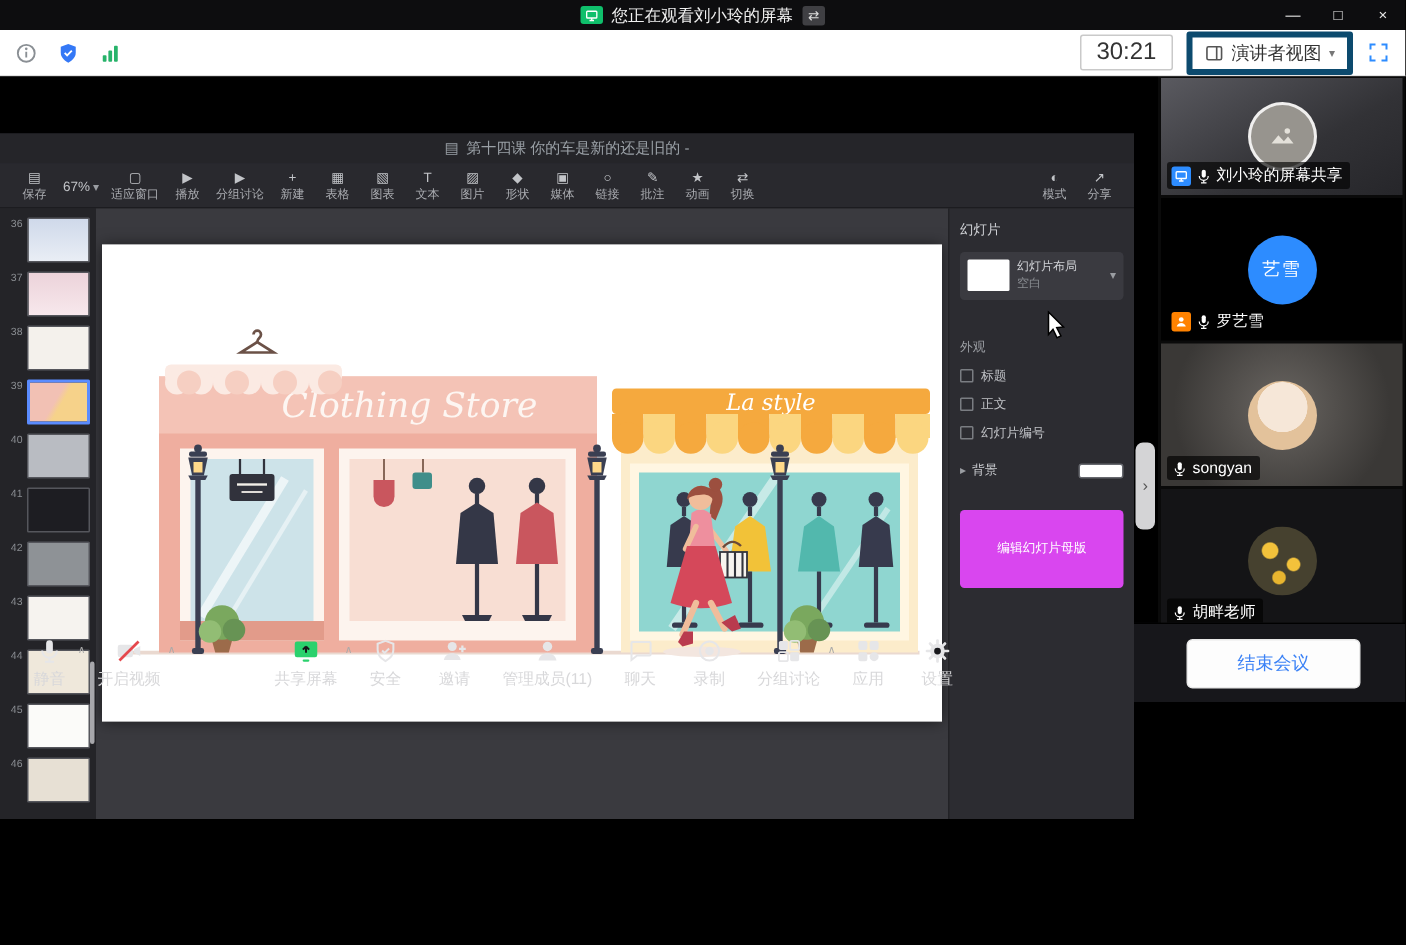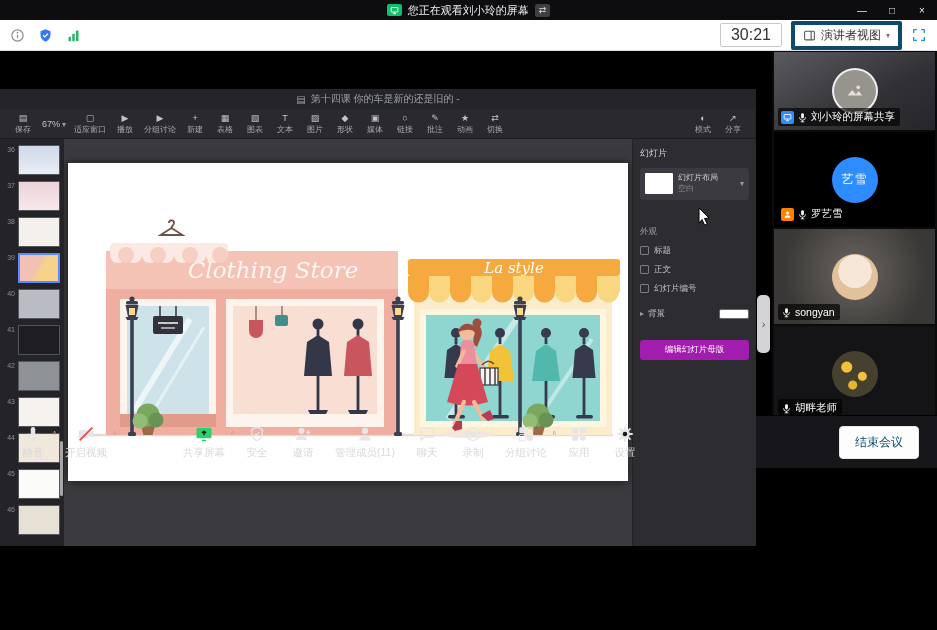--- a/index.html
+++ b/index.html
@@ -63,21 +63,21 @@
   .layout-box{background:#3a3a40;border-radius:3px;padding:5px;display:flex;align-items:center;gap:5px;margin-bottom:22px;}
   .layout-thumb{width:28px;height:21px;background:#fff;border-radius:1px;flex:0 0 auto;}
   .layout-txt{flex:1;line-height:1.35;display:flex;flex-direction:column;}
   .lt1{color:#d0d2d6;font-size:8px;} .lt2{color:#8a8d92;font-size:8px;}
   .dd{color:#9a9da2;font-size:8px;}
   .d-sec{color:#9a9da2;margin:4px 0 7px;font-size:8.5px;}
   .cb-row{display:flex;align-items:center;gap:5px;margin-bottom:7px;color:#c0c2c6;font-size:8.5px;}
   .cb{width:9px;height:9px;border:1px solid #7a7d82;border-radius:1px;flex:0 0 auto;}
   .bg-row{display:flex;align-items:center;gap:4px;margin-top:6px;font-size:8.5px;}
   .swatch{margin-left:auto;width:30px;height:10px;background:#fff;border-radius:2px;border:1px solid #66686e;}
-  .master-btn{margin-top:20px;background:#a21caf;color:#fff;border:none;border-radius:3px;font-size:8.5px;padding:4px 2px;width:100%;font-family:inherit;}
+  .master-btn{margin-top:20px;background:#d946ef;color:#fff;border:none;border-radius:3px;font-size:8.5px;padding:20px 2px;width:100%;font-family:inherit;}
 
   .collapse{position:absolute;right:2px;top:244px;width:13px;height:58px;background:#d4d4d6;border-radius:5px;display:flex;align-items:center;justify-content:center;color:#555;font-size:11px;}
   .cursor{position:absolute;left:698px;top:156px;}
 
   
   .sidebar{flex:1;background:#0a0a0a;padding:1px 2px 0 2px;display:flex;flex-direction:column;gap:2px;overflow:hidden;}
   .tile{position:relative;height:95px;flex:0 0 auto;background:#1a1a1e;overflow:hidden;}
   .tile1{height:78px;background:linear-gradient(150deg,#5a5a60,#323236 60%,#26262a);}
   .tile2{background:#000;}
   .tile3{background:radial-gradient(circle at 50% 45%,#6a6662,#3a3836 75%);}
@@ -100,21 +100,21 @@
   .mic-s{width:11px;height:11px;color:#fff;flex:0 0 auto;}
   .scroll-down{position:absolute;top:26px;left:50%;transform:translateX(-50%);color:#ddd;font-size:10px;background:rgba(40,40,44,.85);border-radius:3px;padding:0 15px;line-height:13px;}
 
   
   .bottombar{flex:0 0 53px;background:#17171b;display:flex;align-items:center;padding:0 10px;border-top:1px solid #000;}
   .bitem{position:relative;display:flex;flex-direction:column;align-items:center;justify-content:center;gap:3px;color:#d8d8da;font-size:10.5px;padding:0 9px;min-width:46px;}
   .bitem .ic{width:18px;height:18px;color:#e6e6e8;}
   .chev{position:absolute;top:4px;right:-1px;font-size:7px;color:#aaa;}
   .grp-left{display:flex;}
   .grp-center{display:flex;margin-left:58px;}
-  .end-btn{margin-left:auto;margin-right:8px;background:#fdfdfd;color:#0c4a6e;border:1px solid #e9e9e9;border-radius:4px;font-size:12px;padding:7px 15px;font-family:inherit;}
+  .end-btn{margin-left:auto;margin-right:20px;background:#fdfdfd;color:#3b82f6;border:1px solid #e9e9e9;border-radius:4px;font-size:12px;padding:7px 33px;font-family:inherit;}
 </style>
 </head>
 <body>
 
 <svg style="position:absolute;width:0;height:0;overflow:hidden" aria-hidden="true">
   <symbol id="i-monitor" viewBox="0 0 24 24">
     <rect x="3" y="4" width="18" height="12" rx="1.5" fill="none" stroke="currentColor" stroke-width="2.4"></rect>
     <line x1="8" y1="20.5" x2="16" y2="20.5" stroke="currentColor" stroke-width="2.4"></line>
     <line x1="12" y1="16" x2="12" y2="20" stroke="currentColor" stroke-width="2.4"></line>
   </symbol>

